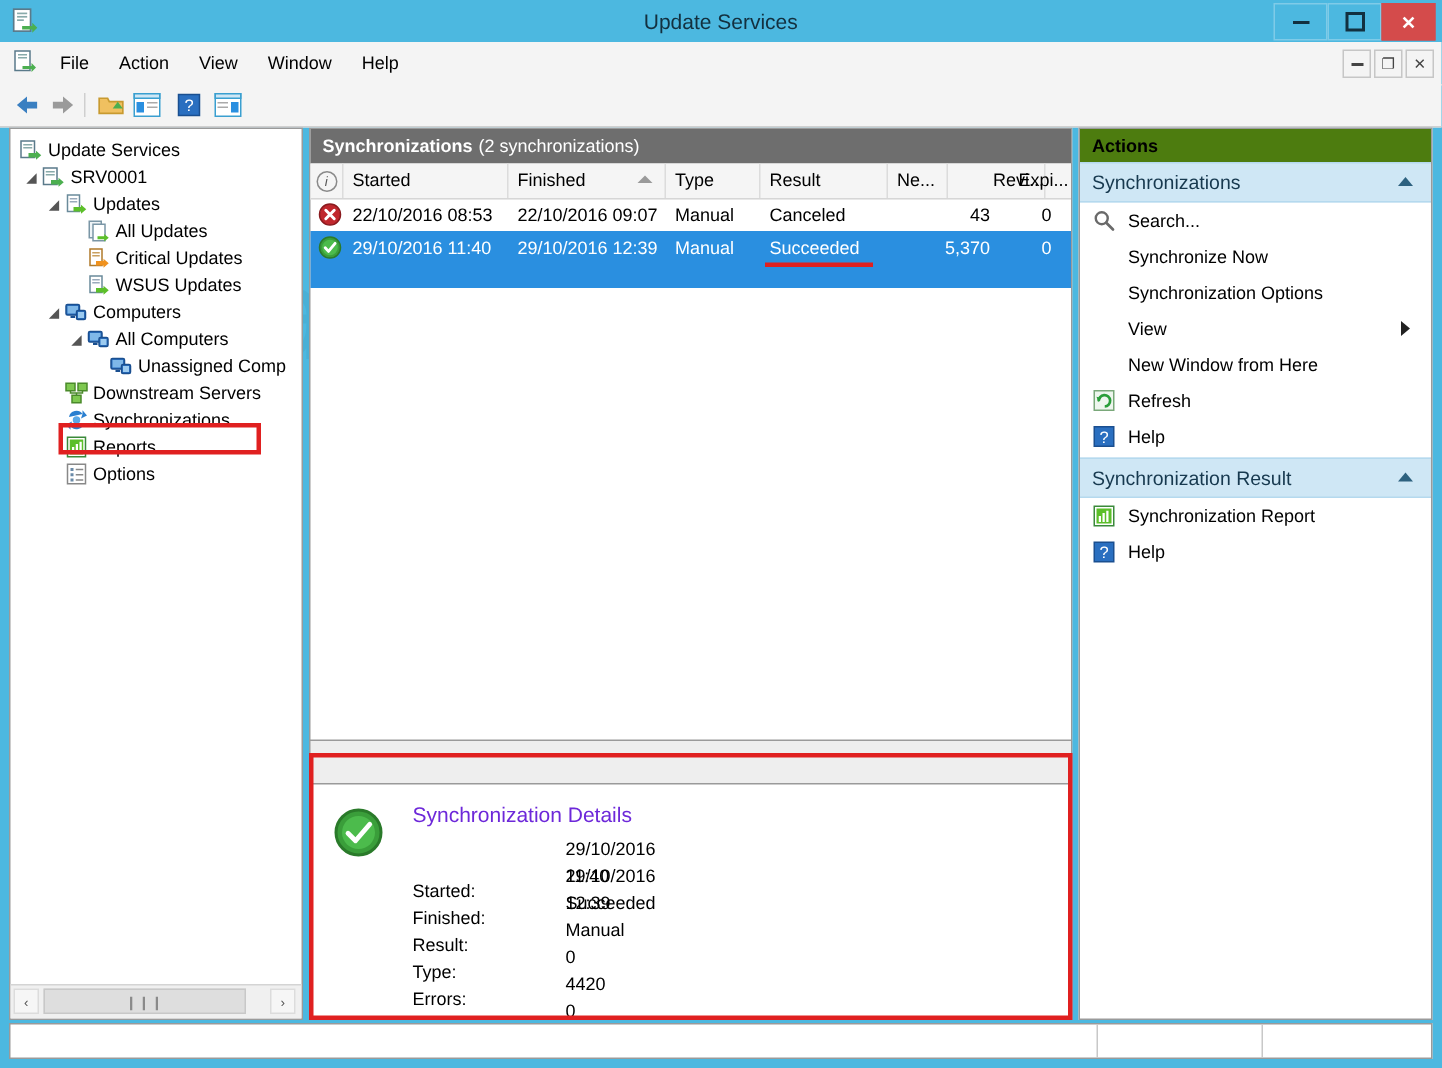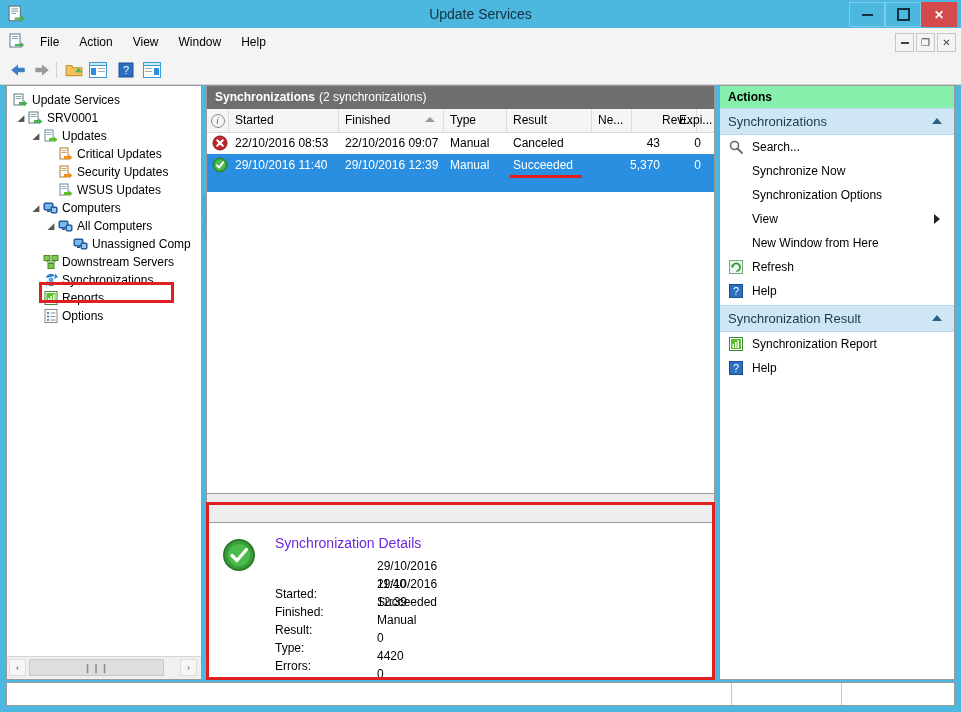--- a/index.html
+++ b/index.html
@@ -78,21 +78,21 @@
   .splitter{position:absolute;left:0;top:409px;width:509px;height:28px;background:#eee;border-left:1px solid #9a9a9a;border-right:1px solid #9a9a9a;box-sizing:border-box;}
   .details{position:absolute;left:0;top:437px;width:509px;height:158px;background:#fff;border:1px solid #9a9a9a;box-sizing:border-box;}
   .det-icon{position:absolute;left:15px;top:15px;width:34px;height:34px;}
   .det-title{position:absolute;left:68px;top:12px;font-size:14px;color:#6d28d9;}
   .det-rows{position:absolute;left:68px;top:34px;}
   .det-row{height:18px;line-height:18px;font-size:12px;position:relative;}
   .det-lbl{position:absolute;left:0;top:0;margin-top:28px;}
   .det-val{position:absolute;left:102px;top:0;}
 
   
-  .act-hdr{position:absolute;left:0;top:0;right:0;height:22px;background:#86efac;border-bottom:1px solid #d4d4d4;}
+  .act-hdr{position:absolute;left:0;top:0;right:0;height:22px;background:#4d7c0f;border-bottom:1px solid #d4d4d4;}
   .act-hdr span{line-height:22px;padding-left:8px;font-weight:bold;font-size:12px;}
   .act-section{position:absolute;left:0;right:0;height:25px;background:#cfe7f5;border-top:1px solid #b5d9ee;border-bottom:1px solid #b5d9ee;}
   .act-section .st{line-height:25px;padding-left:8px;font-size:13px;color:#17394f;}
   .act-section .chev{position:absolute;right:12px;top:9px;width:0;height:0;border-left:5px solid transparent;border-right:5px solid transparent;border-bottom:6px solid #2d617f;}
   .act-item{position:absolute;left:0;right:0;height:24px;line-height:24px;font-size:12px;}
   .act-item .ai{position:absolute;left:8px;top:4px;width:16px;height:16px;}
   .act-item .al{position:absolute;left:32px;top:0;}
   .act-item .sub{position:absolute;right:14px;top:7px;width:0;height:0;border-top:5px solid transparent;border-bottom:5px solid transparent;border-left:6px solid #222;}
 
   
@@ -227,35 +227,34 @@
           <span class="ticon" style="left:36px"><svg viewBox="0 0 16 16" width="16" height="16">
               <rect x="2" y="2" width="8" height="11" fill="#fff" stroke="#6a8a9a"></rect>
               <rect x="3.5" y="4" width="5" height="1" fill="#9ab"></rect>
               <rect x="3.5" y="6" width="5" height="1" fill="#9ab"></rect>
               <path d="M6 10 L11 10 L11 8.5 L14.5 11.5 L11 14.5 L11 13 L6 13 Z" fill="#5cbf2a"></path>
             </svg></span>
           <span class="tlabel" style="left:55px">Updates</span>
         </div>
         <div class="tnode">
           <span class="ticon" style="left:51px"><svg viewBox="0 0 16 16" width="16" height="16">
-              <rect x="2" y="2" width="8" height="11" fill="#fff" stroke="#b07a2a"></rect>
-              <rect x="3.5" y="4" width="5" height="1" fill="#c9a060"></rect>
-              <rect x="3.5" y="6" width="5" height="1" fill="#c9a060"></rect>
-              <path d="M6 10 L11 10 L11 8.5 L14.5 11.5 L11 14.5 L11 13 L6 13 Z" fill="#f0921e"></path>
-            </svg></span>
-          <span class="tlabel" style="left:70px">Critical Updates</span>
+              <rect x="1.5" y="1.5" width="8" height="11" fill="#eef3f6" stroke="#7a96a6"></rect>
+              <rect x="4" y="3.5" width="8" height="11" fill="#fff" stroke="#7a96a6"></rect>
+              <path d="M7 11.5 L11.5 11.5 L11.5 10 L14.5 12.5 L11.5 15 L11.5 13.5 L7 13.5 Z" fill="#5cbf2a"></path>
+            </svg></span>
+          <span class="tlabel" style="left:70px">All Updates</span>
         </div>
         <div class="tnode">
           <span class="ticon" style="left:51px"><svg viewBox="0 0 16 16" width="16" height="16">
               <rect x="2" y="2" width="8" height="11" fill="#fff" stroke="#b07a2a"></rect>
               <rect x="3.5" y="4" width="5" height="1" fill="#c9a060"></rect>
               <rect x="3.5" y="6" width="5" height="1" fill="#c9a060"></rect>
               <path d="M6 10 L11 10 L11 8.5 L14.5 11.5 L11 14.5 L11 13 L6 13 Z" fill="#f0921e"></path>
             </svg></span>
-          <span class="tlabel" style="left:70px">Security Updates</span>
+          <span class="tlabel" style="left:70px">Critical Updates</span>
         </div>
         <div class="tnode">
           <span class="ticon" style="left:51px"><svg viewBox="0 0 16 16" width="16" height="16">
               <rect x="2" y="2" width="8" height="11" fill="#fff" stroke="#6a8a9a"></rect>
               <rect x="3.5" y="4" width="5" height="1" fill="#9ab"></rect>
               <rect x="3.5" y="6" width="5" height="1" fill="#9ab"></rect>
               <path d="M6 10 L11 10 L11 8.5 L14.5 11.5 L11 14.5 L11 13 L6 13 Z" fill="#5cbf2a"></path>
             </svg></span>
           <span class="tlabel" style="left:70px">WSUS Updates</span>
         </div>

